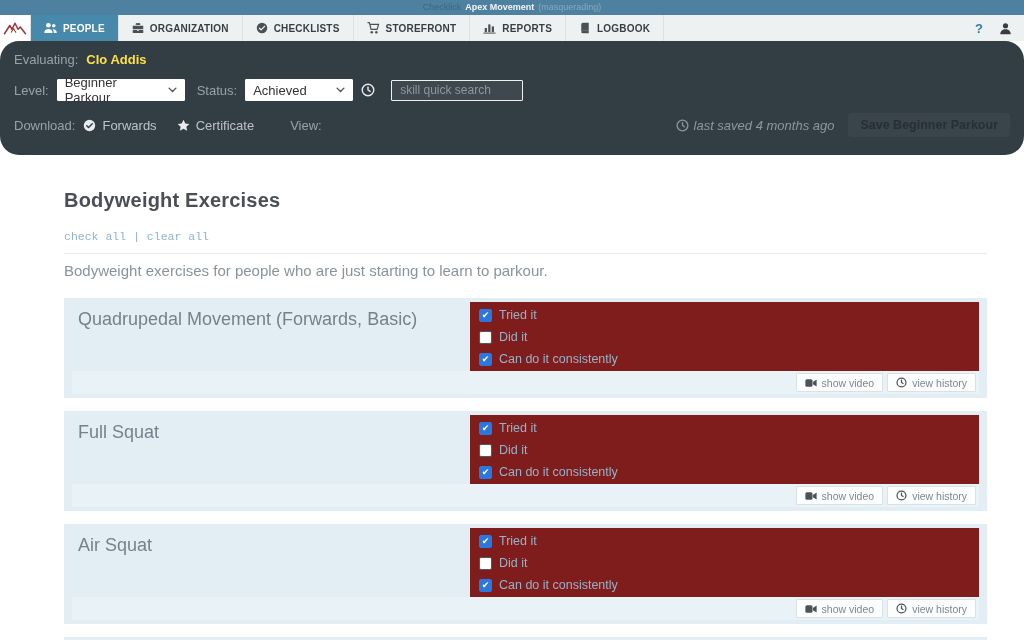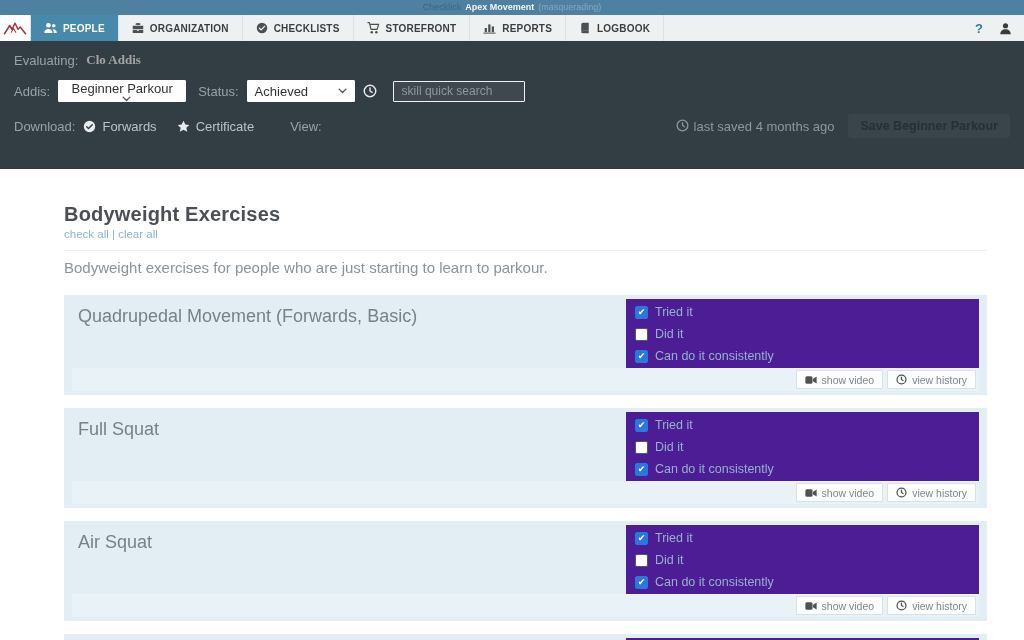--- a/index.html
+++ b/index.html
@@ -22,56 +22,56 @@
     letter-spacing:.2px; }
   .tab .icon { color:#4a5054; }
   .tab.active { background:#4789aa; color:#fff; }
   .tab.active .icon { color:#fff; }
   .nav-right { margin-left:auto; display:flex; align-items:center; gap:16px;
     padding-right:12px; }
   .help-link { color:#2e7ca2; font-weight:bold; font-size:13px; cursor:pointer; }
   .user-icon { color:#363c41; }
 
   
-  .toolbar { background:#333d44; color:#98a2a9; font-size:13px; padding:5px 0 25px; }
+  .toolbar { background:#333d44; color:#98a2a9; font-size:13px; padding:5px 0 12px;border-radius:19px; }
   .tb-row { display:flex; align-items:center; padding:6px 14px; gap:8px; }
   .tb-label { color:#98a2a9; }
-  .eval-name { color:#a3a3a3; font-weight:bold;font-family:Liberation Serif, serif; }
+  .eval-name { color:#fde047; font-weight:bold; }
   .sel { background:#fff; color:#333; border:1px solid #fff; border-radius:1px;
     height:22px; display:inline-flex; align-items:center; justify-content:space-between;
     padding:0 7px; font-size:13px; cursor:pointer; }
-  .sel-level { width:128px;flex-direction:column; }
+  .sel-level { width:128px; }
   .sel-status { width:108px; }
   .sel .chev { margin-left:8px; display:flex; }
   .tb-icon { color:#e9ecee; display:flex; }
   .quick-search { background:rgba(255,255,255,0.06); border:1px solid #eef1f2;
     border-radius:1px; height:21px; width:132px; margin-left:8px; color:#e8eaec;
     font-size:12px; padding:0 8px; font-family:"Liberation Sans", sans-serif; }
   .quick-search::placeholder { color:#8d979e; }
   .dl-item { display:flex; align-items:center; gap:6px; color:#bcc3c8; cursor:pointer; }
   .view-label { margin-left:28px; }
   .tb-right { margin-left:auto; display:flex; align-items:center; gap:14px; }
-  .last-saved { display:flex; gap:5px; color:#8d979e; font-size:13px; }
+  .last-saved { display:flex; align-items:center; gap:5px; color:#8d979e; font-size:13px;font-style:italic; }
   .save-btn { background:#3a444b; color:#272f36; border:none; border-radius:3px;
     font-size:12.5px; font-weight:bold; padding:5px 12px; cursor:default;
     font-family:"Liberation Sans", sans-serif; }
 
   
   .content { padding:34px 37px 0 64px; }
   h1.page-title { font-size:20px; color:#494f54; font-weight:bold; letter-spacing:.2px; }
-  .bulk-links { margin-top:2px; font-size:11.5px; color:#8fb4cd; }
+  .bulk-links { margin-top:18px; font-size:11.5px; color:#8fb4cd;font-family:Liberation Mono, monospace; }
   .bulk-links a { color:#8fb4cd; text-decoration:none; cursor:pointer; }
   .rule { border:none; border-top:1px solid #ececec; margin:10px 0 8px; }
   .desc { font-size:15px; color:#8b939a; margin-bottom:19px; }
 
   .skill-item { position:relative; width:923px; height:100px; background:#e3eef4;
     margin-bottom:13px; }
   .skill-name { position:absolute; left:14px; top:11px; font-size:18px; color:#75828b; }
-  .skill-panel { position:absolute; top:4px; right:8px; width:353px; height:70px;
-    background:#4c1d95; padding:2px 0 0 9px; }
+  .skill-panel { position:absolute; top:4px; right:8px; width:509px; height:70px;
+    background:#7f1d1d; padding:2px 0 0 9px; }
   .cb-row { height:22px; display:flex; align-items:center; gap:7px; cursor:pointer; }
   .cb-label { font-size:12.5px; color:#94b3ca; }
   .cb { width:13px; height:13px; border:1.5px solid #4e5a63; border-radius:2px;
     background:#fff; display:inline-flex; align-items:center; justify-content:center;
     flex:none; }
   .cb.checked { background:#2b77e0; border-color:#2b77e0; }
   .cb.checked::after { content:"✔"; color:#fff; font-size:9px; line-height:1; }
   .skill-footer { position:absolute; left:8px; right:8px; bottom:4px; height:23px;
     background:#e9f2f7; display:flex; align-items:center; justify-content:flex-end;
     gap:4px; padding-right:3px; }
@@ -179,21 +179,21 @@
   </div>
 </div>
 
 <div class="toolbar">
   <div class="tb-row">
     <span class="tb-label">Evaluating:</span>
     <span class="eval-name">Clo Addis</span>
   </div>
 
   <div class="tb-row">
-    <span class="tb-label">Addis:</span>
+    <span class="tb-label">Level:</span>
     <span class="sel sel-level">
       <span>Beginner Parkour</span>
       <span class="chev">
         <svg width="9" height="6" viewBox="0 0 10 7" fill="none" stroke="#555" stroke-width="1.6" stroke-linecap="round">
             <path d="M1 1.3l4 4 4-4"></path>
           </svg>
       </span>
     </span>
     <span class="tb-label" style="margin-left:4px">Status:</span>
     <span class="sel sel-status">

